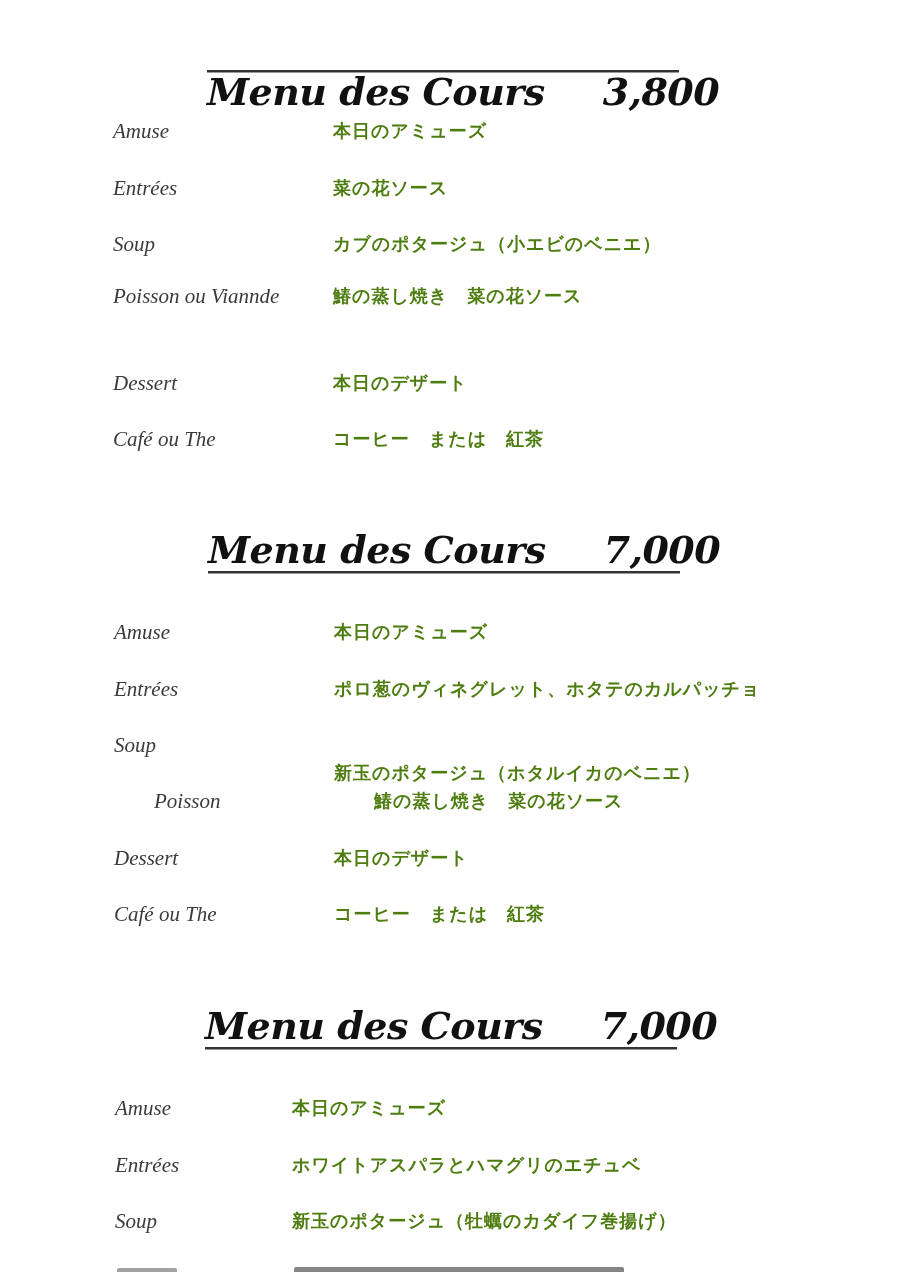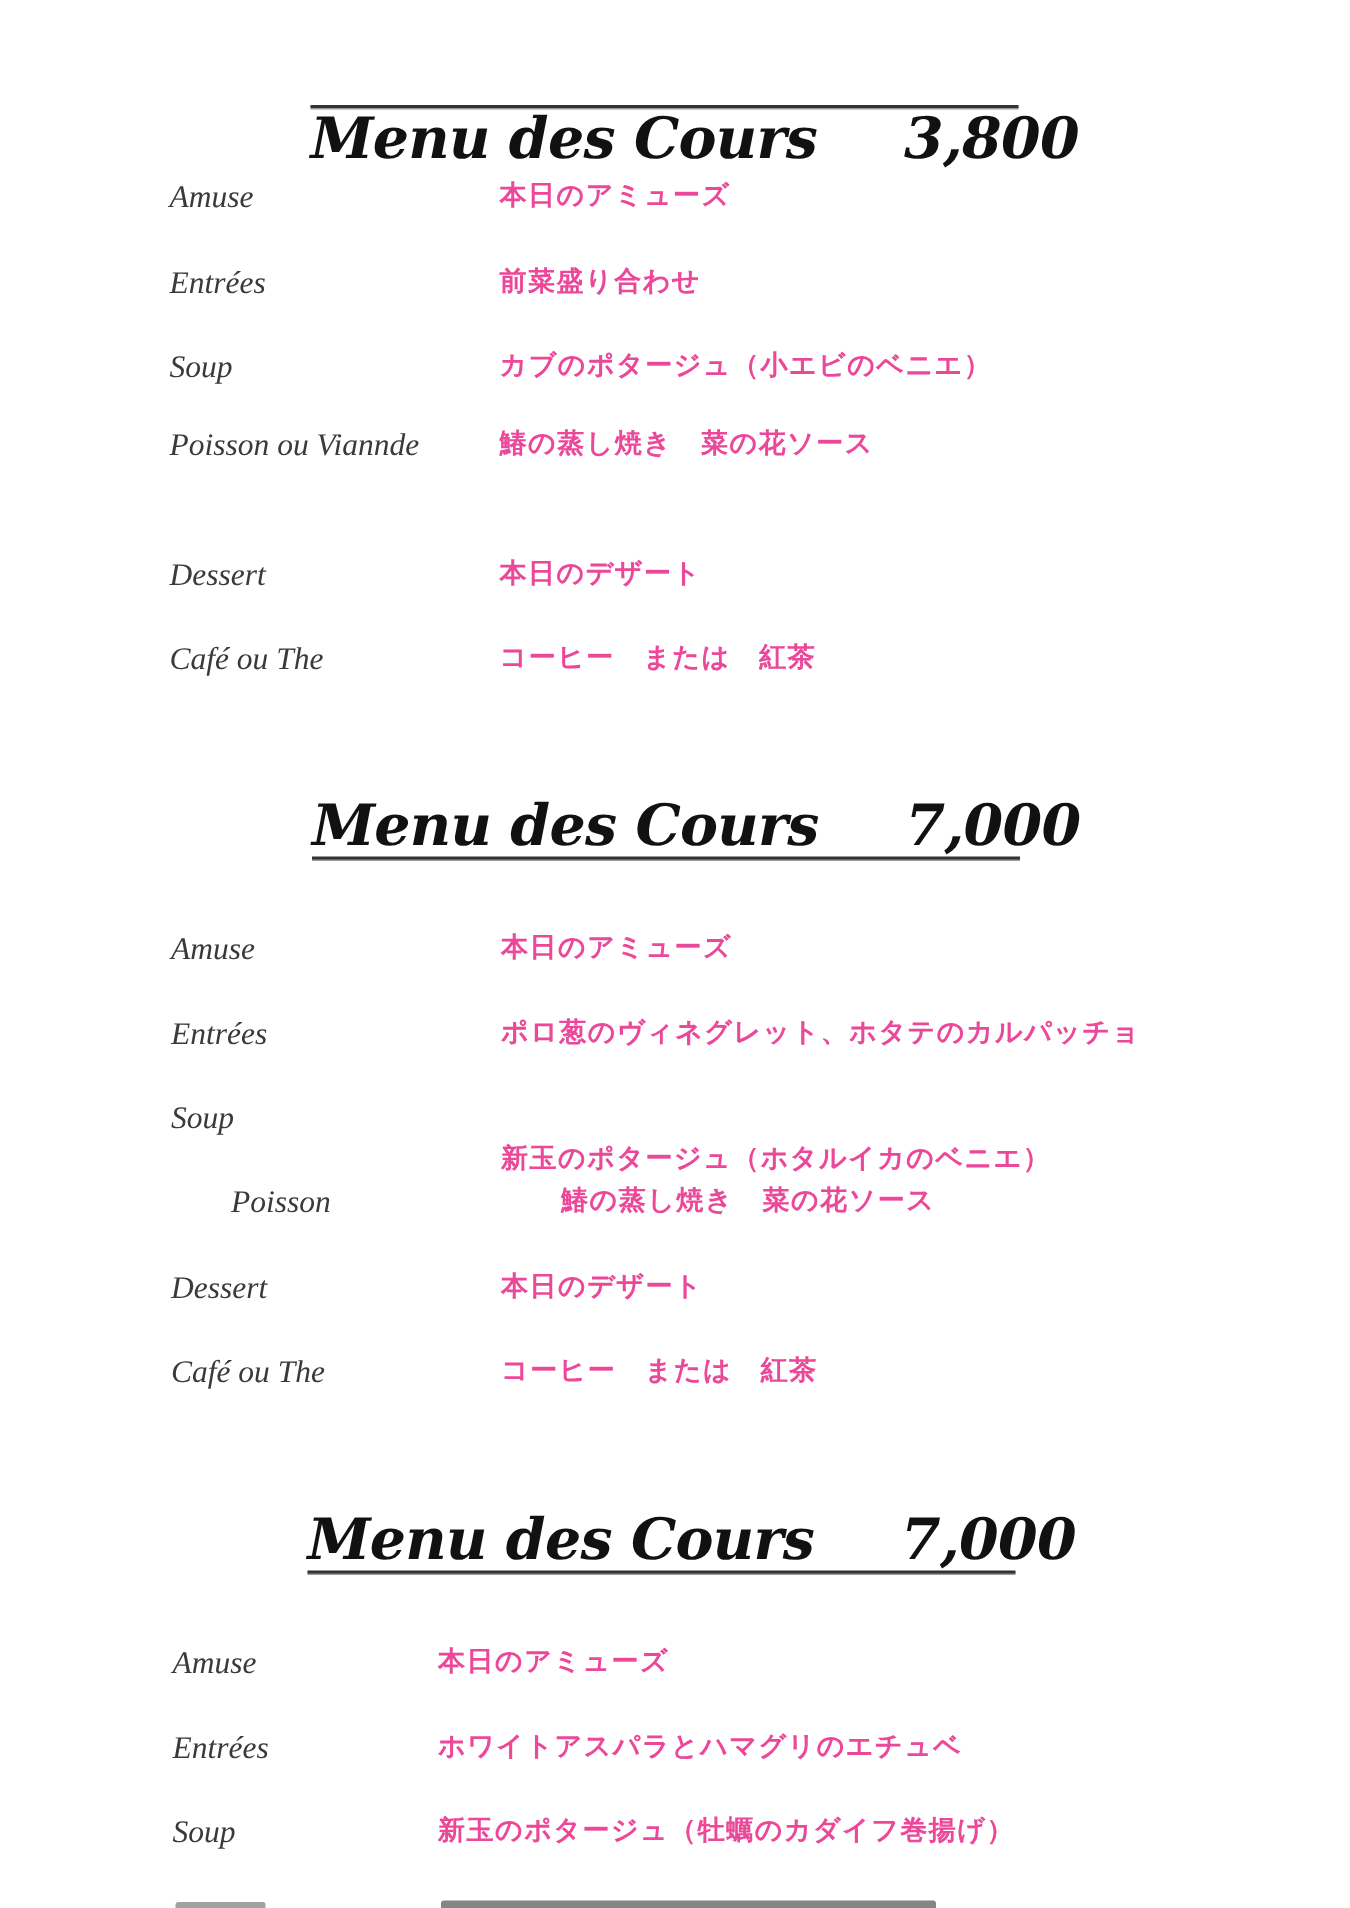--- a/index.html
+++ b/index.html
@@ -51,21 +51,21 @@
     font-size: 21px;
     line-height: 28px;
     color: #3a3a3a;
     white-space: nowrap;
   }
   .course-dish {
     position: absolute;
     font-family: "DejaVu Sans", "Liberation Sans", sans-serif;
     font-size: 18px;
     line-height: 28px;
-    color: #ec4899;
+    color: #4d7c0f;
     white-space: pre;
     font-weight: bold;
     letter-spacing: 1px;
   }
   .course-dish .line { display: block; }
 </style>
 </head>
 <body>
 
 <div class="menu-section" style="top:0;">
@@ -73,21 +73,21 @@
     <span class="title-text">Menu des Cours</span><span class="price">3,800</span>
   </div>
   <div class="title-underline" style="left:207px; top:70px; width:472px;"></div>
 
   <div class="course-row" style="top:117px;">
     <span class="course-label" style="left:113px;">Amuse</span>
     <span class="course-dish" style="left:333px;"><span class="line">本日のアミューズ</span></span>
   </div>
   <div class="course-row" style="top:174px;">
     <span class="course-label" style="left:113px;">Entrées</span>
-    <span class="course-dish" style="left:333px;"><span class="line">前菜盛り合わせ</span></span>
+    <span class="course-dish" style="left:333px;"><span class="line">菜の花ソース</span></span>
   </div>
   <div class="course-row" style="top:230px;">
     <span class="course-label" style="left:113px;">Soup</span>
     <span class="course-dish" style="left:333px;"><span class="line">カブのポタージュ（小エビのベニエ）</span></span>
   </div>
   <div class="course-row" style="top:282px;padding-left:36px;">
     <span class="course-label" style="left:113px;">Poisson ou Viannde</span>
     <span class="course-dish" style="left:333px;"><span class="line">鰆の蒸し焼き　菜の花ソース</span></span>
   </div>
   <div class="course-row" style="top:369px;">

